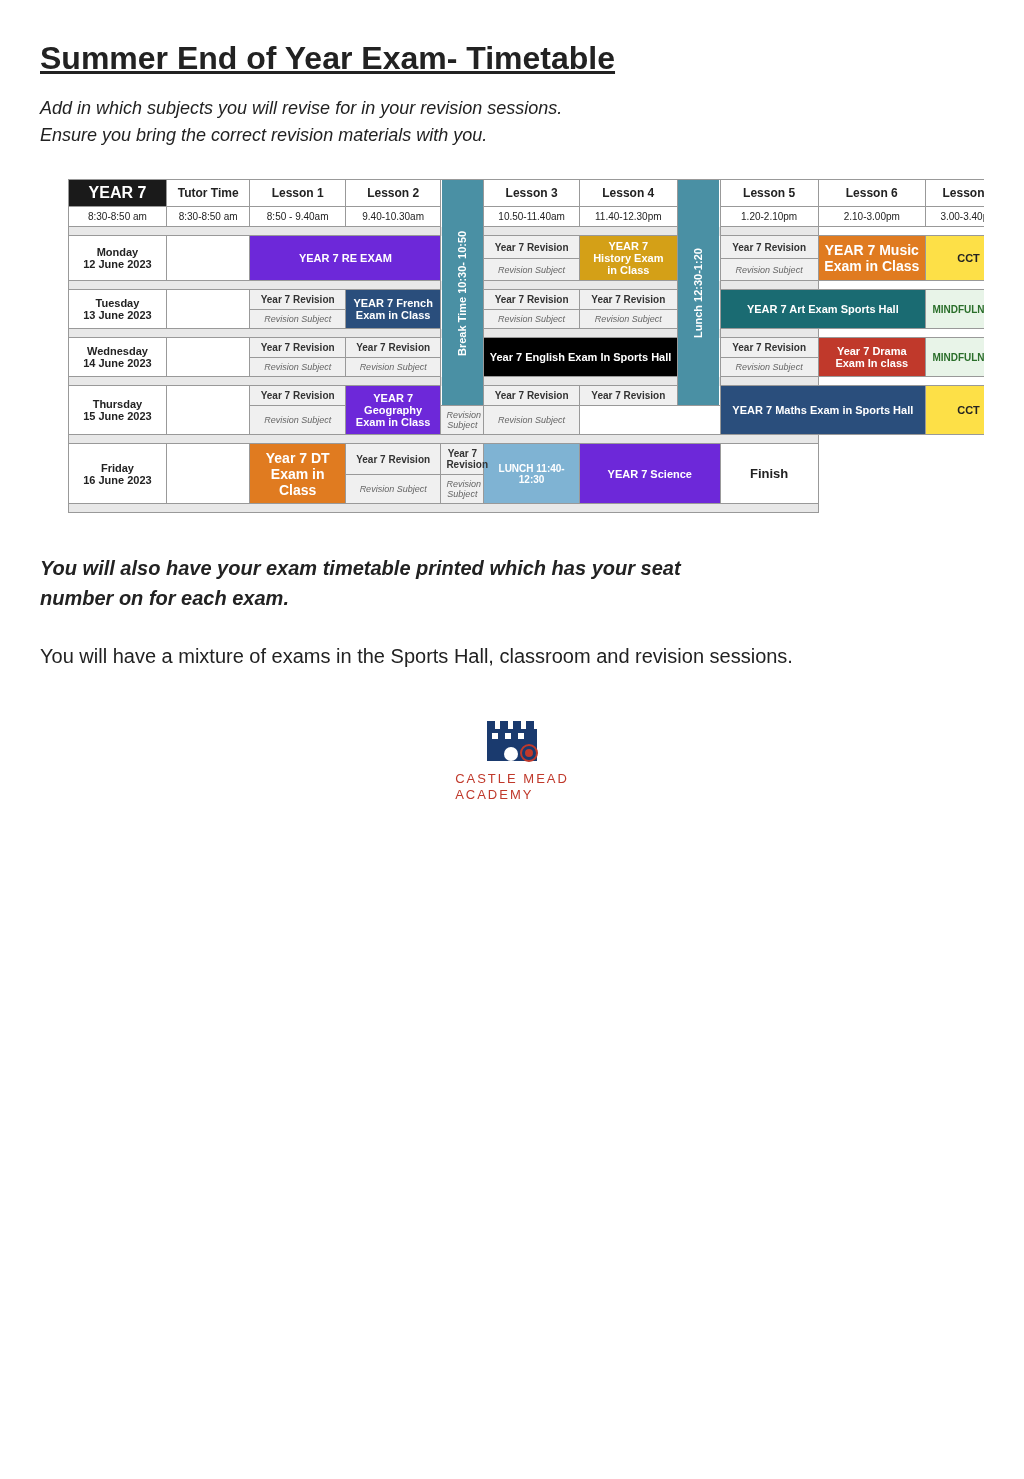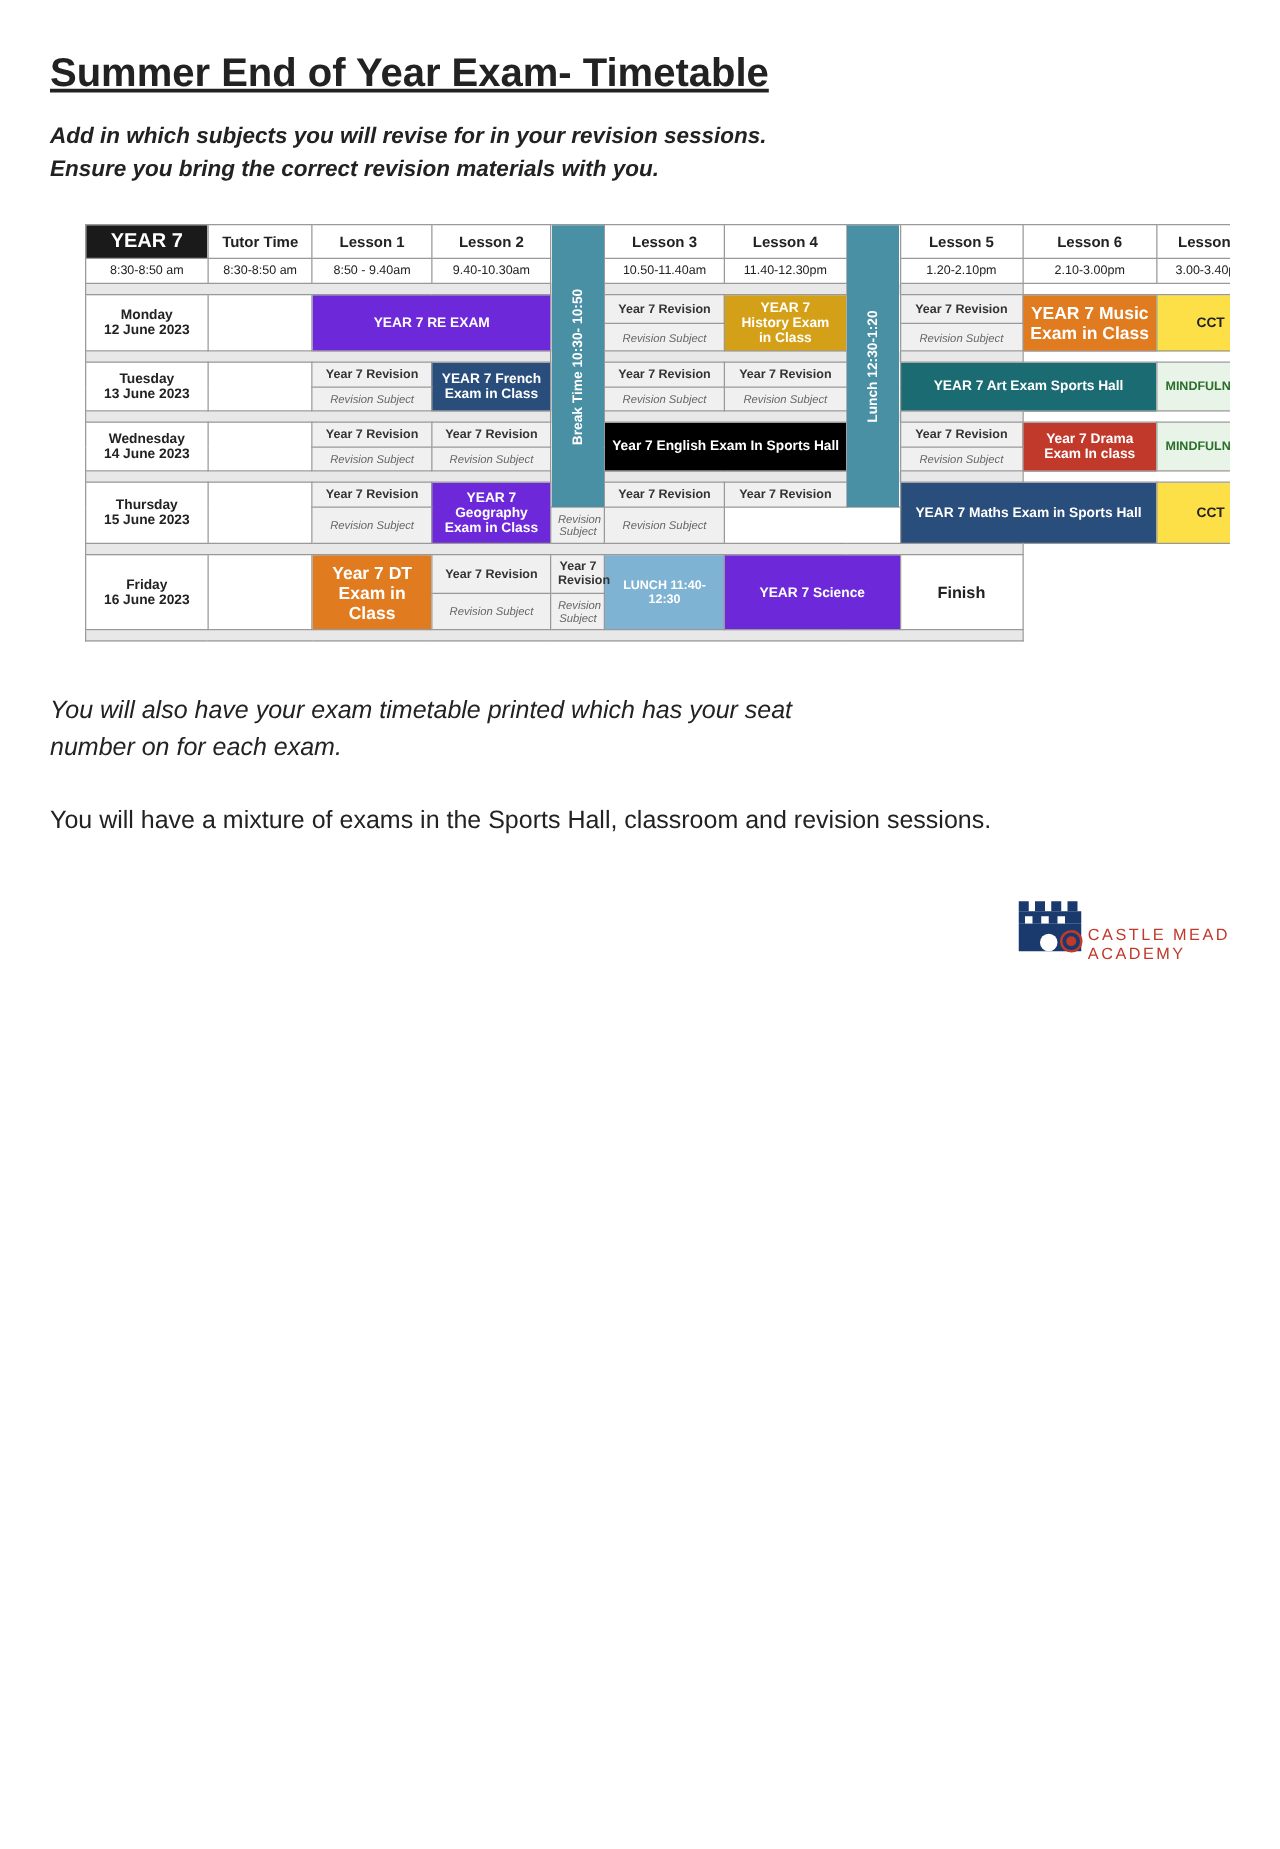--- a/index.html
+++ b/index.html
@@ -16,21 +16,21 @@
       font-weight: bold;
       text-decoration: underline;
       margin-bottom: 18px;
       margin-top: 10px;
     }
     .subtitle {
       font-style: italic;
       font-size: 18px;
       line-height: 1.5;
       margin-bottom: 30px;
-      font-weight: 700;
+      font-weight: 400;
     }
     
     .timetable-wrapper {
       overflow-x: auto;
       margin-bottom: 40px;
     }
     table.timetable {
       border-collapse: collapse;
       width: 100%;
       font-size: 11px;
@@ -167,35 +167,36 @@
       font-weight: bold;
       font-size: 11px;
       writing-mode: vertical-rl;
       text-orientation: mixed;
       transform: rotate(180deg);
       white-space: nowrap;
     }
     .footer-italic {
       font-style: italic;
       font-size: 20px;
-      font-weight: 400;
+      font-weight: 700;
       line-height: 1.5;
       margin-bottom: 28px;
     }
     .footer-normal {
       font-size: 20px;
       line-height: 1.5;
       margin-bottom: 40px;
     }
     
     .logo-area {
       display: flex;
       justify-content: flex-end;
-      align-items: flex-end;
+      align-items: center;
       margin-top: 20px;
+      flex-direction: column;
     }
     .logo-icon {
       width: 60px;
       height: 60px;
     }
     .logo-text {
       font-size: 18px;
       font-weight: bold;
       color: #1a3a6e;
       line-height: 1.2;

